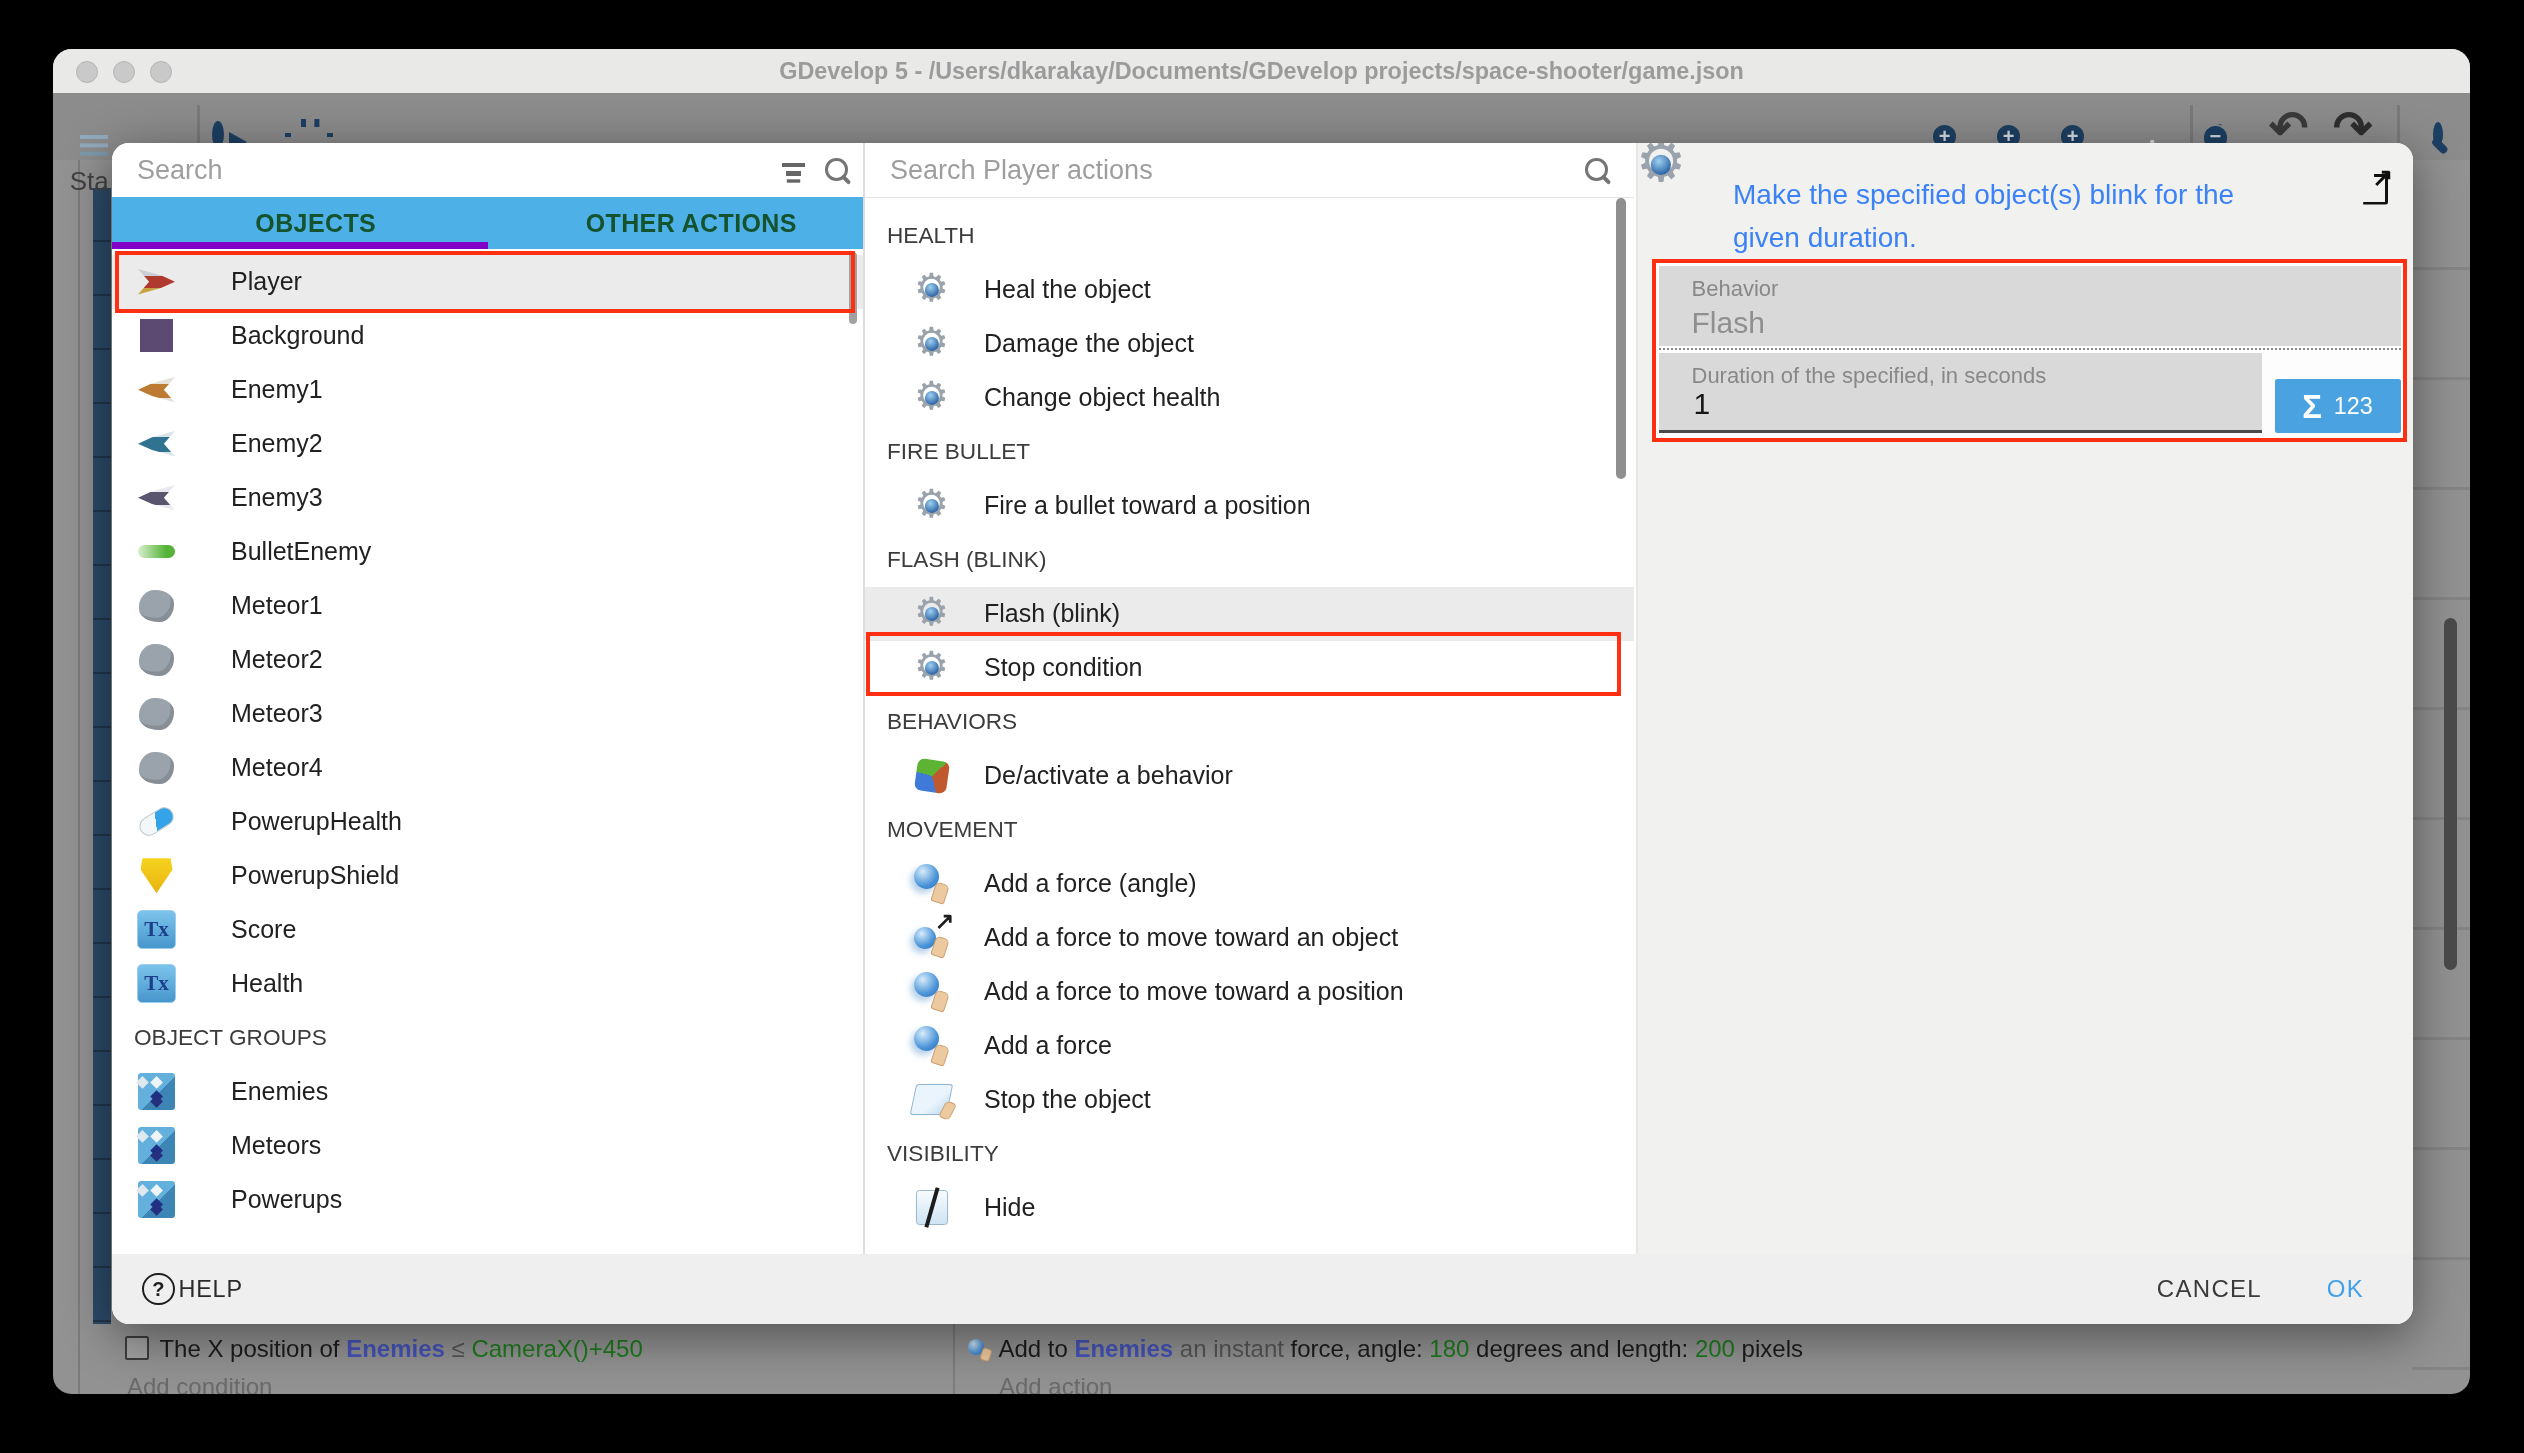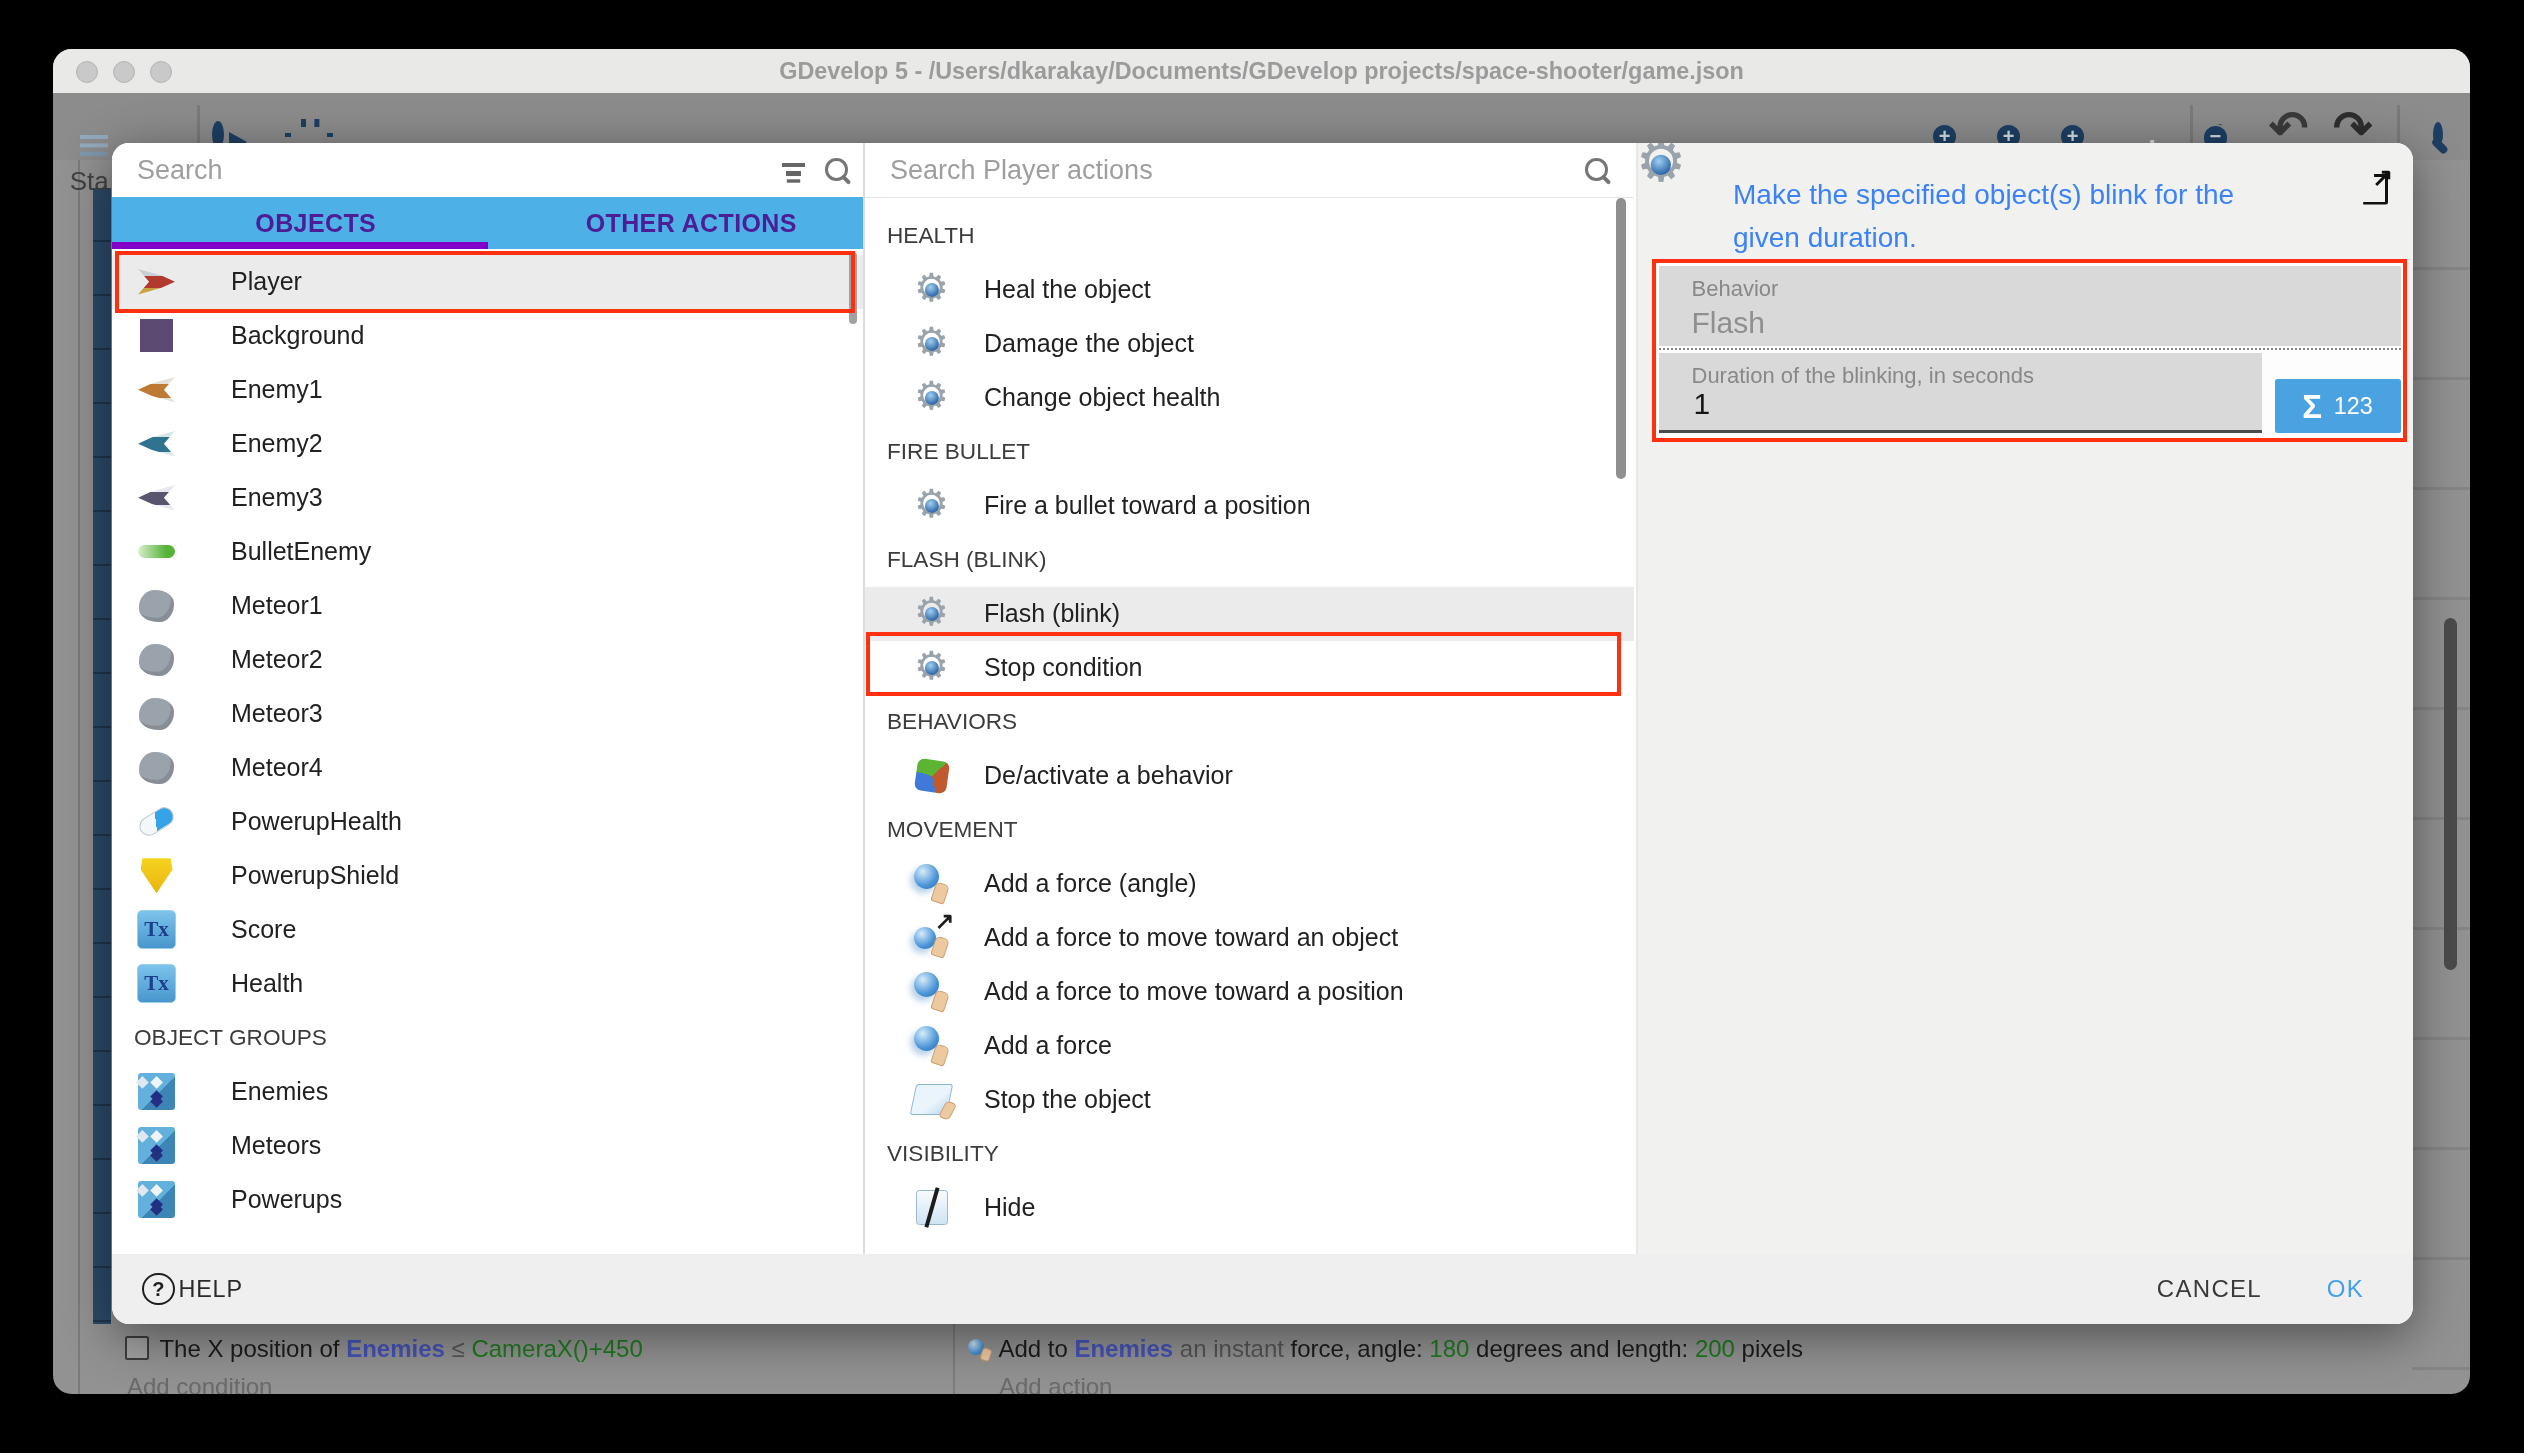--- a/index.html
+++ b/index.html
@@ -88,21 +88,21 @@
   .mag{position:absolute;top:15px;width:16.7px;height:16.7px;border:3.3px solid #757575;border-radius:50%;}
   .mag::after{content:"";position:absolute;width:4.2px;height:11px;background:#757575;
     right:-3.3px;bottom:-7.5px;transform:rotate(-45deg);border-radius:2.5px;}
   .filter-ic{position:absolute;top:20px;width:23.4px;height:16.7px;}
   .filter-ic::before{content:"";position:absolute;left:0;top:0;width:23.4px;height:4.2px;background:#666;}
   .filter-ic::after{content:"";position:absolute;left:4.2px;top:8.4px;width:15px;height:4.2px;background:#666;
     box-shadow:0 7.5px 0 -0.8px #666;}
 
   
   .tabbar{position:absolute;left:0;top:54px;width:751px;height:52px;background:#4db1e8;display:flex;}
-  .tab{flex:1;display:flex;align-items:center;justify-content:center;color:#4c1d95;
+  .tab{flex:1;display:flex;align-items:center;justify-content:center;color:#14532d;
     font-size:25px;font-weight:bold;letter-spacing:0.4px;position:relative;padding-left:32px;}
   .tab.active::after{content:"";position:absolute;left:0;right:0;bottom:0;height:6.7px;background:#8000c8;}
 
   
   .obj-list{position:absolute;left:0;top:105px;width:751px;bottom:70px;overflow:hidden;padding-top:6.7px;}
   .act-list{position:absolute;left:753px;top:54px;width:769px;bottom:70px;overflow:hidden;}
   .row{height:54px;display:flex;align-items:center;}
   .obj-list .row{padding-left:25px;}
   .act-list .row{padding-left:47px;}
   .row .ic{width:39px;min-width:39px;display:flex;align-items:center;justify-content:center;}
@@ -486,21 +486,21 @@
     <div class="desc-text">Make the specified object(s) blink for the given duration.</div>
     <span class="ext-ic"></span>
 
     <div class="params-annot">
       <div class="behavior-field">
         <div class="fld-label">Behavior</div>
         <div class="fld-value">Flash</div>
       </div>
       <div class="dotted-sep"></div>
       <div class="duration-field">
-        <div class="fld-label">Duration of the blinking, in seconds</div>
+        <div class="fld-label">Duration of the specified, in seconds</div>
         <input type="text" value="1" style="">
       </div>
       <div class="expr-btn">
         <span class="sigma">Σ</span>
         <span class="num">123</span>
       </div>
     </div>
 
     <div class="annot" style="left:2.5px;top:108px;width:740px;height:62px"></div>
     <div class="annot" style="left:754px;top:489px;width:755px;height:64px"></div>

